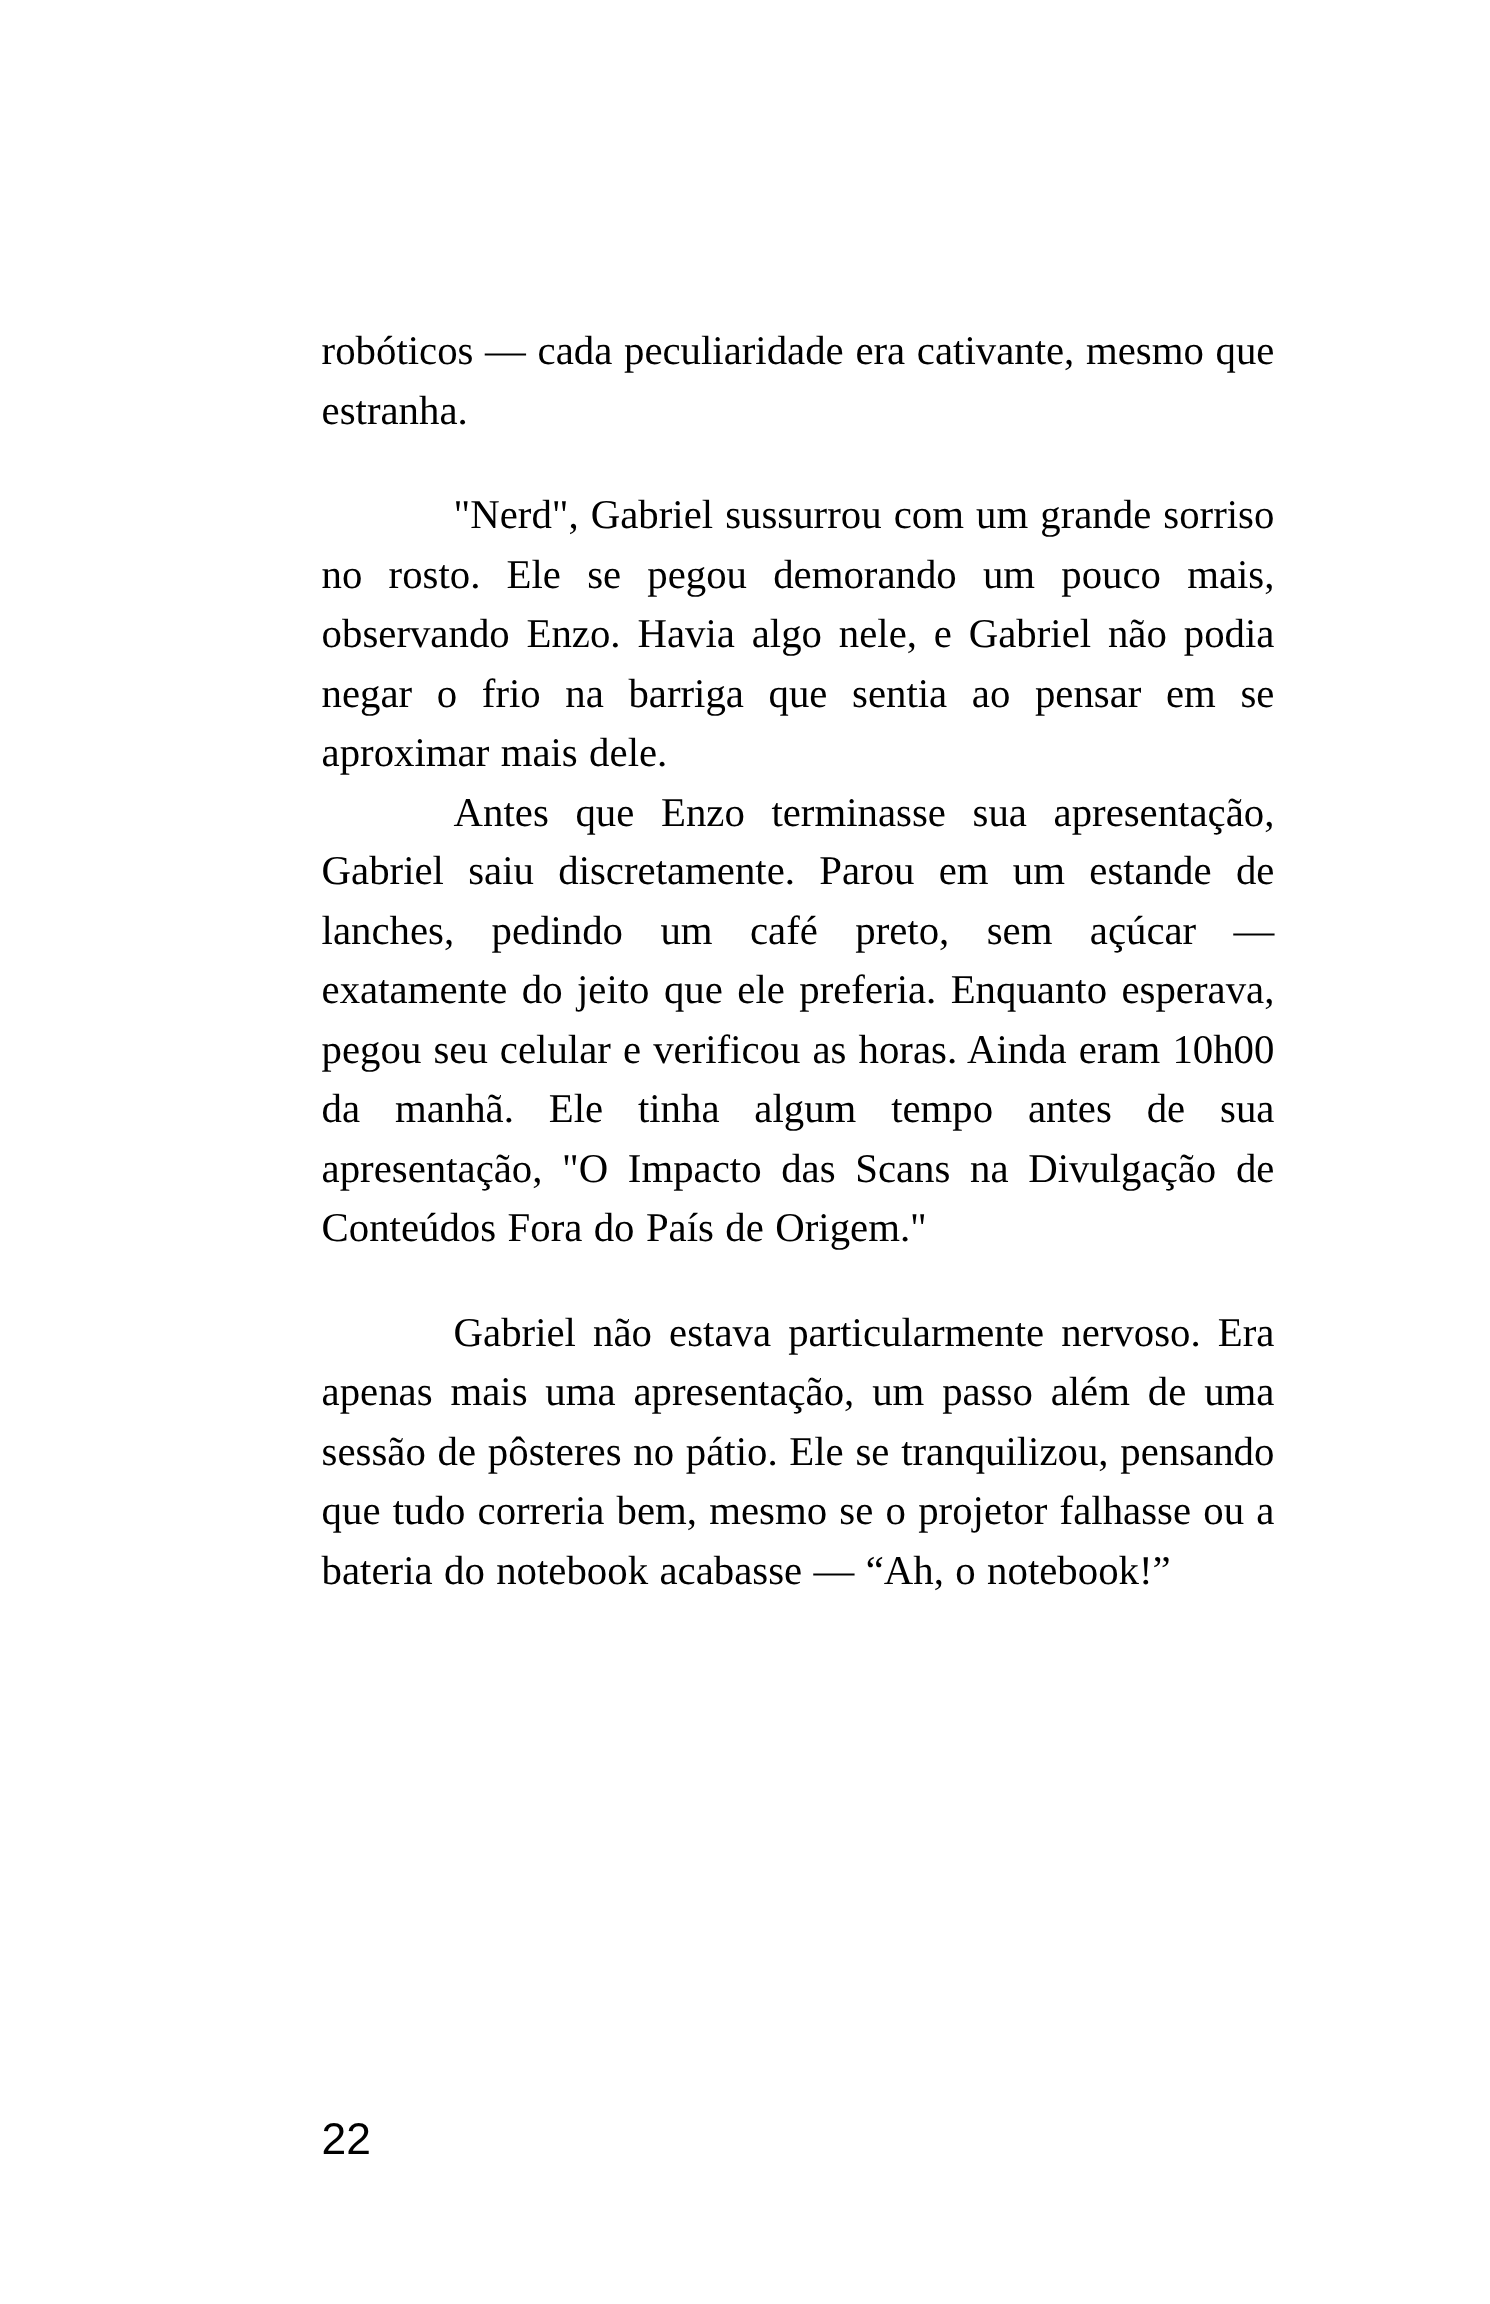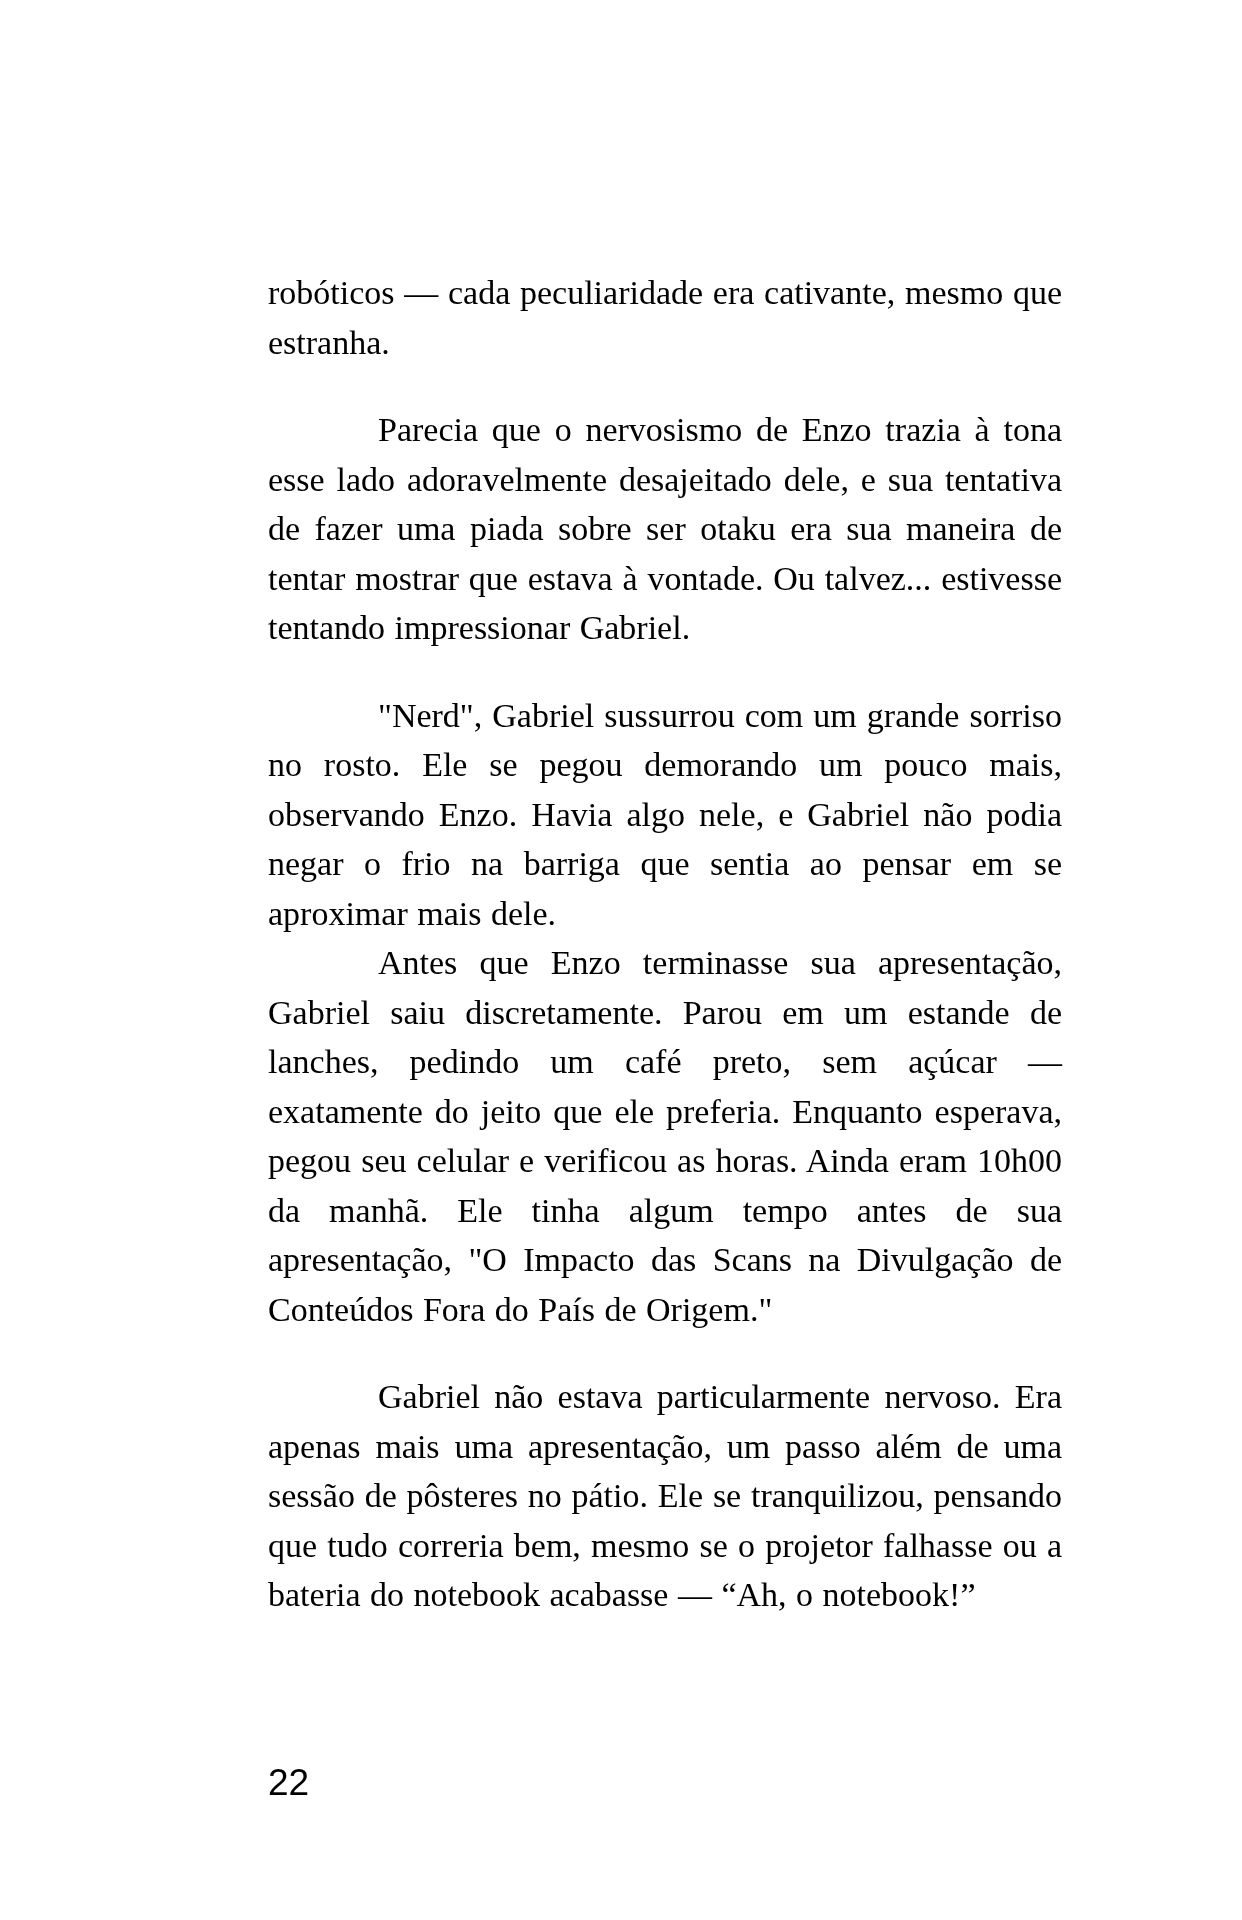--- a/index.html
+++ b/index.html
@@ -44,19 +44,18 @@
     color: #000000;
     text-align: center;
   }
 </style>
 </head>
 <body>
 
 <div class="book-page">
   <div class="text-block">
     <p class="para">robóticos — cada peculiaridade era cativante, mesmo que estranha.</p>
-    <p class="para indent gap">Parecia que o nervosismo de Enzo trazia à tona esse lado adoravelmente desajeitado dele, e sua tentativa de fazer uma piada sobre ser otaku era sua maneira de tentar mostrar que estava à vontade. Ou talvez... estivesse tentando impressionar Gabriel.</p>
     <p class="para indent gap">"Nerd", Gabriel sussurrou com um grande sorriso no rosto. Ele se pegou demorando um pouco mais, observando Enzo. Havia algo nele, e Gabriel não podia negar o frio na barriga que sentia ao pensar em se aproximar mais dele.</p>
     <p class="para indent">Antes que Enzo terminasse sua apresentação, Gabriel saiu discretamente. Parou em um estande de lanches, pedindo um café preto, sem açúcar — exatamente do jeito que ele preferia. Enquanto esperava, pegou seu celular e verificou as horas. Ainda eram 10h00 da manhã. Ele tinha algum tempo antes de sua apresentação, "O Impacto das Scans na Divulgação de Conteúdos Fora do País de Origem."</p>
     <p class="para indent gap">Gabriel não estava particularmente nervoso. Era apenas mais uma apresentação, um passo além de uma sessão de pôsteres no pátio. Ele se tranquilizou, pensando que tudo correria bem, mesmo se o projetor falhasse ou a bateria do notebook acabasse — “Ah, o notebook!”</p>
   </div>
   <div class="page-number">22</div>
 </div>
 
 </body></html>

